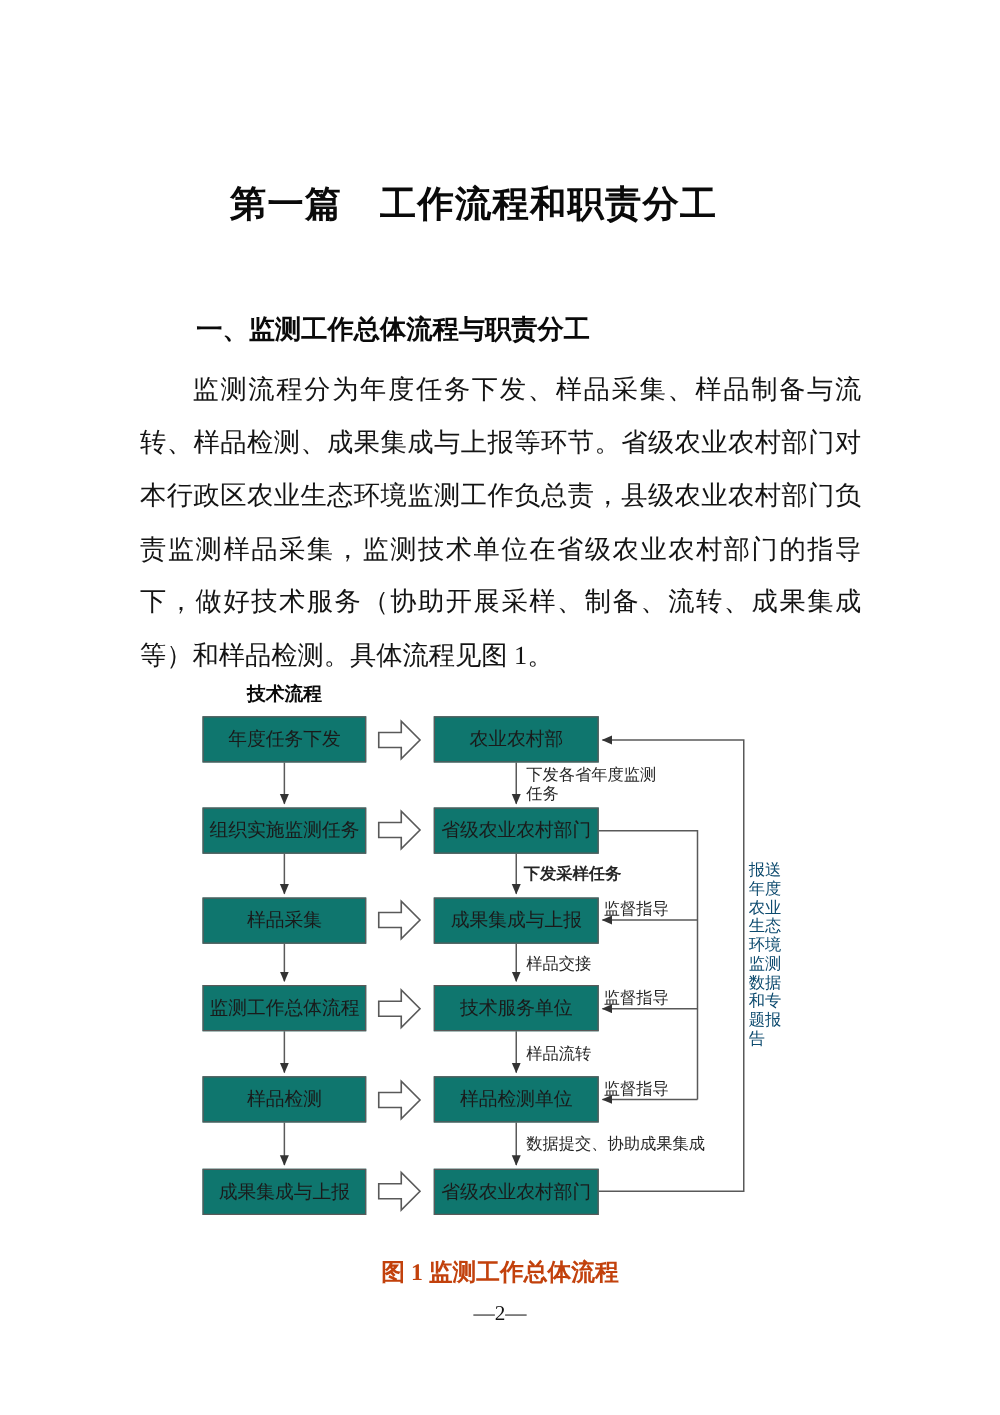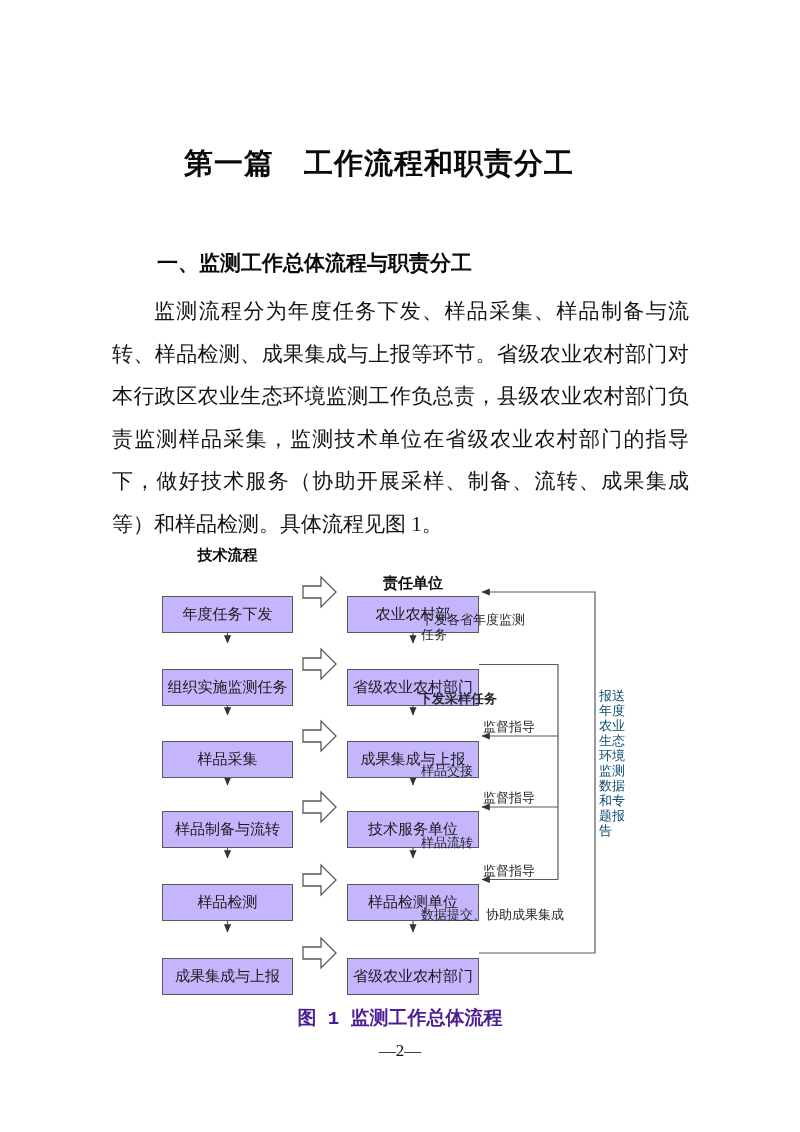--- a/index.html
+++ b/index.html
@@ -21,41 +21,41 @@
     font-size:21px; line-height:42.5px; text-align:justify; text-indent:2em;
     color:#141414;
   }
   .fc-header {
     position:absolute; width:131px; text-align:center; font-size:15px;
     font-weight:bold; font-family:"Liberation Sans","DejaVu Sans",sans-serif;
     color:#0a0a0a;
   }
   .fc-box {
     position:absolute; width:131px; height:37px; box-sizing:border-box;
-    border:1.3px solid #595959; background:#c4b5fd;
+    border:1.3px solid #595959; background:#0f766e;
     display:flex; align-items:center; justify-content:center;
     font-family:"Liberation Sans","DejaVu Sans",sans-serif;
-    font-size:15px; color:#1a1a1a; white-space:nowrap;margin-top:23px;
+    font-size:15px; color:#1a1a1a; white-space:nowrap;
   }
   .fc-box.right { width:132px; }
   .fc-label {
     position:absolute; font-size:13px; color:#262626; line-height:15px;
     font-family:"Liberation Serif","DejaVu Serif",serif; white-space:nowrap;
   }
   .fc-label.wrap { white-space:normal; word-break:break-all; }
   .report-vertical {
     position:absolute; left:599px; top:688px; width:28px;
     font-size:13px; line-height:15px; color:#0c4a6e;
     font-family:"Liberation Serif","DejaVu Serif",serif;
     word-break:break-all;
   }
   .fig-caption {
     position:absolute; top:1005px; left:0; width:800px; text-align:center;
-    font-size:19px; font-weight:600; color:#4c1d95;
-    font-family:Liberation Mono, monospace;
+    font-size:19px; font-weight:600; color:#c2410c;
+    font-family:Liberation Serif, serif;
   }
   .page-number {
     position:absolute; top:1041px; left:0; width:800px; text-align:center;
     font-size:17px; color:#141414;
   }
   svg.connectors { position:absolute; left:0; top:0; pointer-events:none; }
 </style>
 </head>
 <body>
 
@@ -104,21 +104,21 @@
       </g>
     </g>
   </svg>
 
   <div class="fc-header" style="left:162px; top:546px;">技术流程</div>
   <div class="fc-header" style="left:347px; top:574px; width:132px;">责任单位</div>
 
   <div class="fc-box" style="left:162px; top:573px;">年度任务下发</div>
   <div class="fc-box" style="left:162px; top:646px;">组织实施监测任务</div>
   <div class="fc-box" style="left:162px; top:718px;">样品采集</div>
-  <div class="fc-box" style="left:162px; top:788px;">样品制备与流转</div>
+  <div class="fc-box" style="left:162px; top:788px;">监测工作总体流程</div>
   <div class="fc-box" style="left:162px; top:861px;">样品检测</div>
   <div class="fc-box" style="left:162px; top:935px;">成果集成与上报</div>
 
   <div class="fc-box right" style="left:347px; top:573px;">农业农村部</div>
   <div class="fc-box right" style="left:347px; top:646px;">省级农业农村部门</div>
   <div class="fc-box right" style="left:347px; top:718px;">成果集成与上报</div>
   <div class="fc-box right" style="left:347px; top:788px;">技术服务单位</div>
   <div class="fc-box right" style="left:347px; top:861px;">样品检测单位</div>
   <div class="fc-box right" style="left:347px; top:935px;">省级农业农村部门</div>
 

